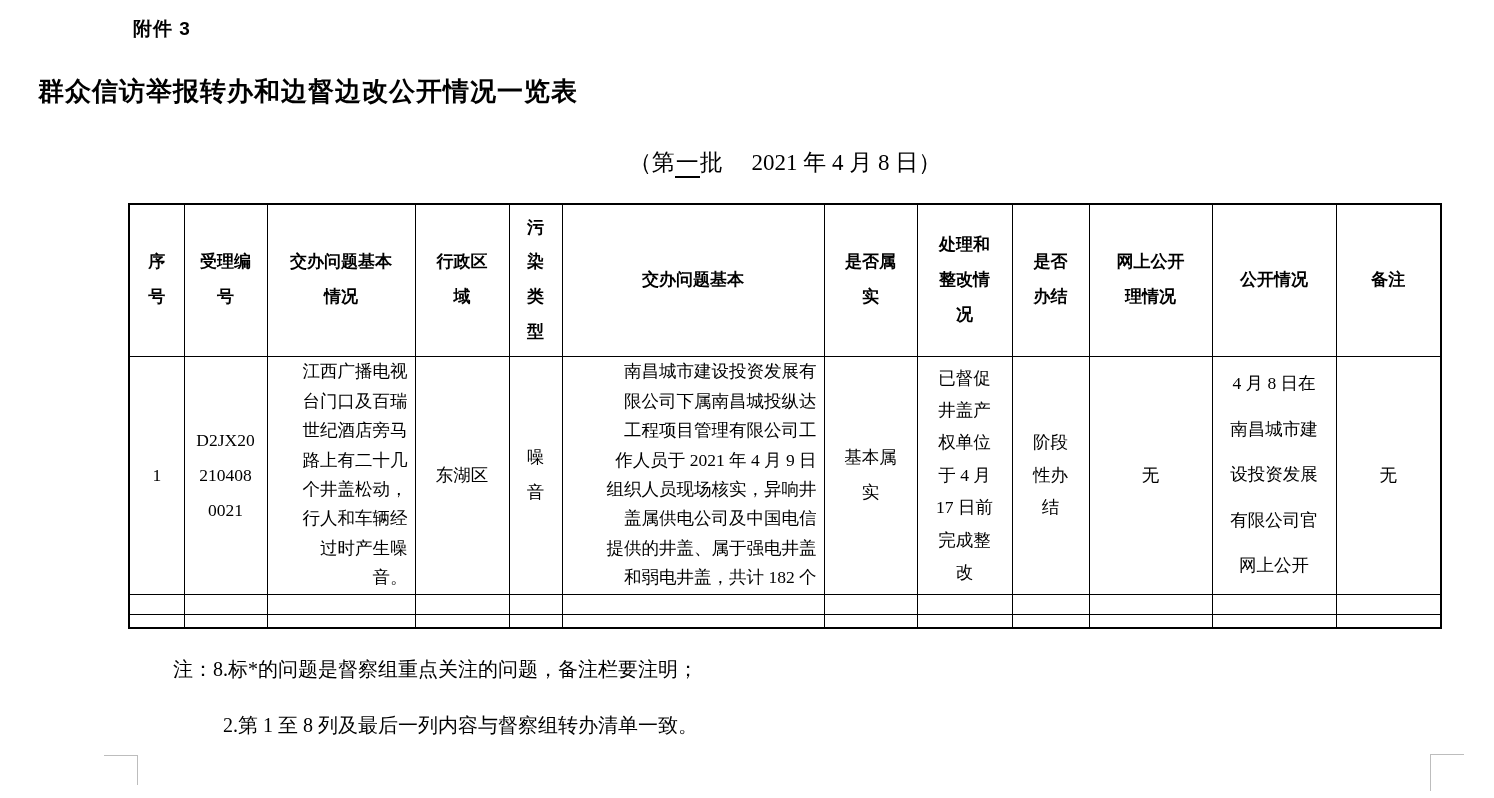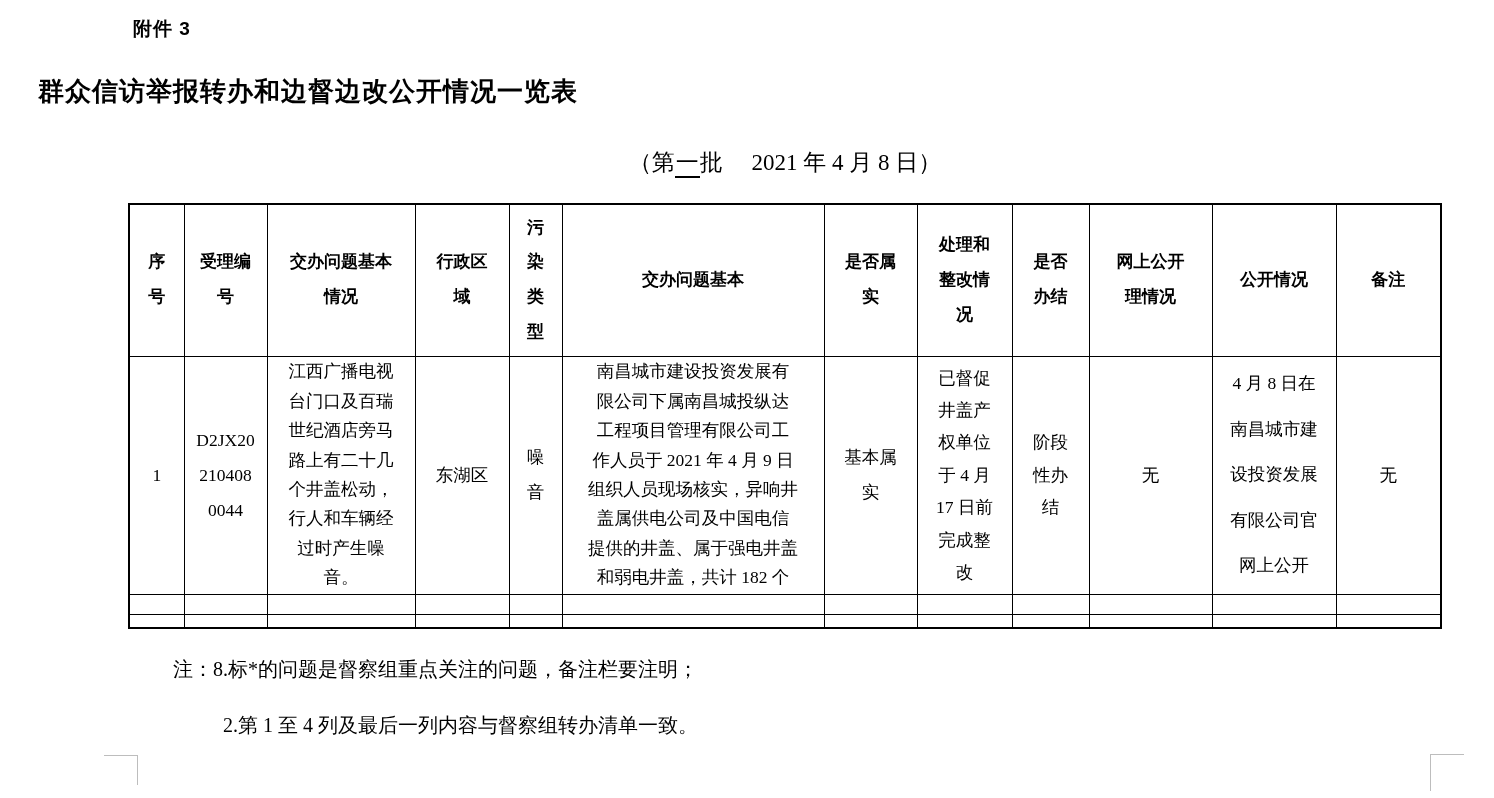--- a/index.html
+++ b/index.html
@@ -77,21 +77,21 @@
   .main-table td {
     font-family: "Liberation Serif", serif;
     font-size: 17.5px;
     line-height: 2.0;
   }
   tr.header-row  { height: 152px; }
   tr.data-row    { height: 238px; }
   tr.empty-row-a { height: 20px; }
   tr.empty-row-b { height: 14px; }
   td.cell-left {
-    text-align: center;
+    text-align: right;
     line-height: 1.68;
     padding: 0 7px;
   }
   td.lh-loose { line-height: 2.6; }
   td.lh-med   { line-height: 1.85; }
   .note-line {
     position: absolute;
     font-size: 20px;
     font-family: "Liberation Serif", serif;
   }
@@ -166,21 +166,21 @@
 办结</th>
         <th>网上公开
 理情况</th>
         <th>公开情况</th>
         <th>备注</th>
       </tr>
       <tr class="data-row">
         <td>1</td>
         <td>D2JX20
 210408
-0044</td>
+0021</td>
         <td class="cell-left">江西广播电视
 台门口及百瑞
 世纪酒店旁马
 路上有二十几
 个井盖松动，
 行人和车辆经
 过时产生噪
 音。</td>
         <td>东湖区</td>
         <td>噪
@@ -239,18 +239,18 @@
         <td></td>
         <td></td>
         <td></td>
         <td></td>
       </tr>
     </tbody>
   </table>
 
   <div class="note-line note-1">注：8.标*的问题是督察组重点关注的问题，备注栏要注明；</div>
 
-  <div class="note-line note-2">2.第 1 至 4 列及最后一列内容与督察组转办清单一致。</div>
+  <div class="note-line note-2">2.第 1 至 8 列及最后一列内容与督察组转办清单一致。</div>
 
   <div class="corner-mark-left"></div>
   <div class="corner-mark-right"></div>
 
 </div>
 
 </body></html>

